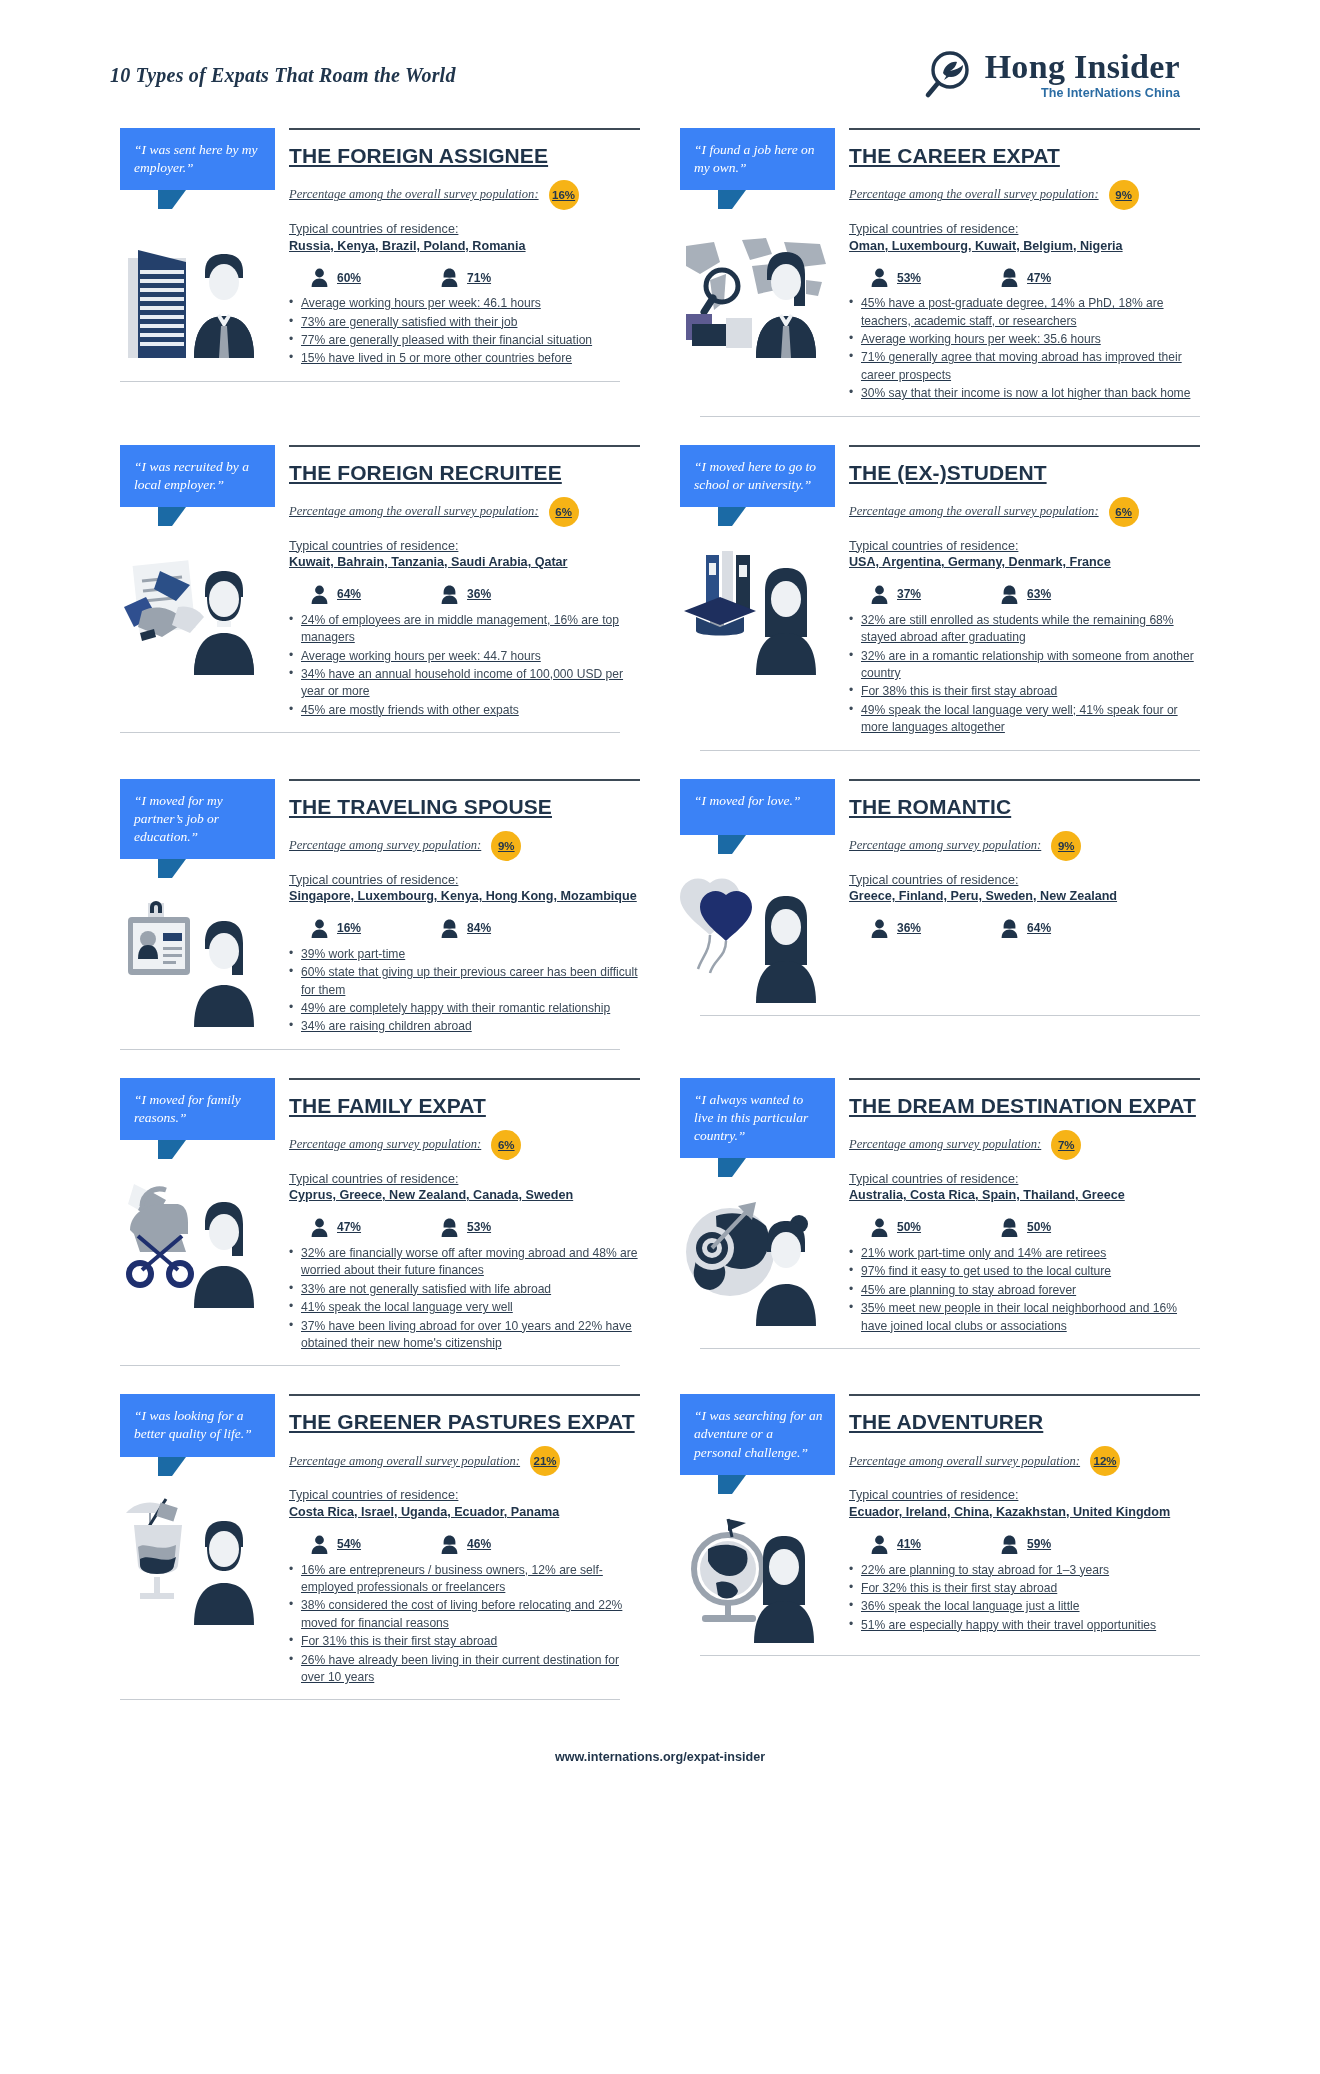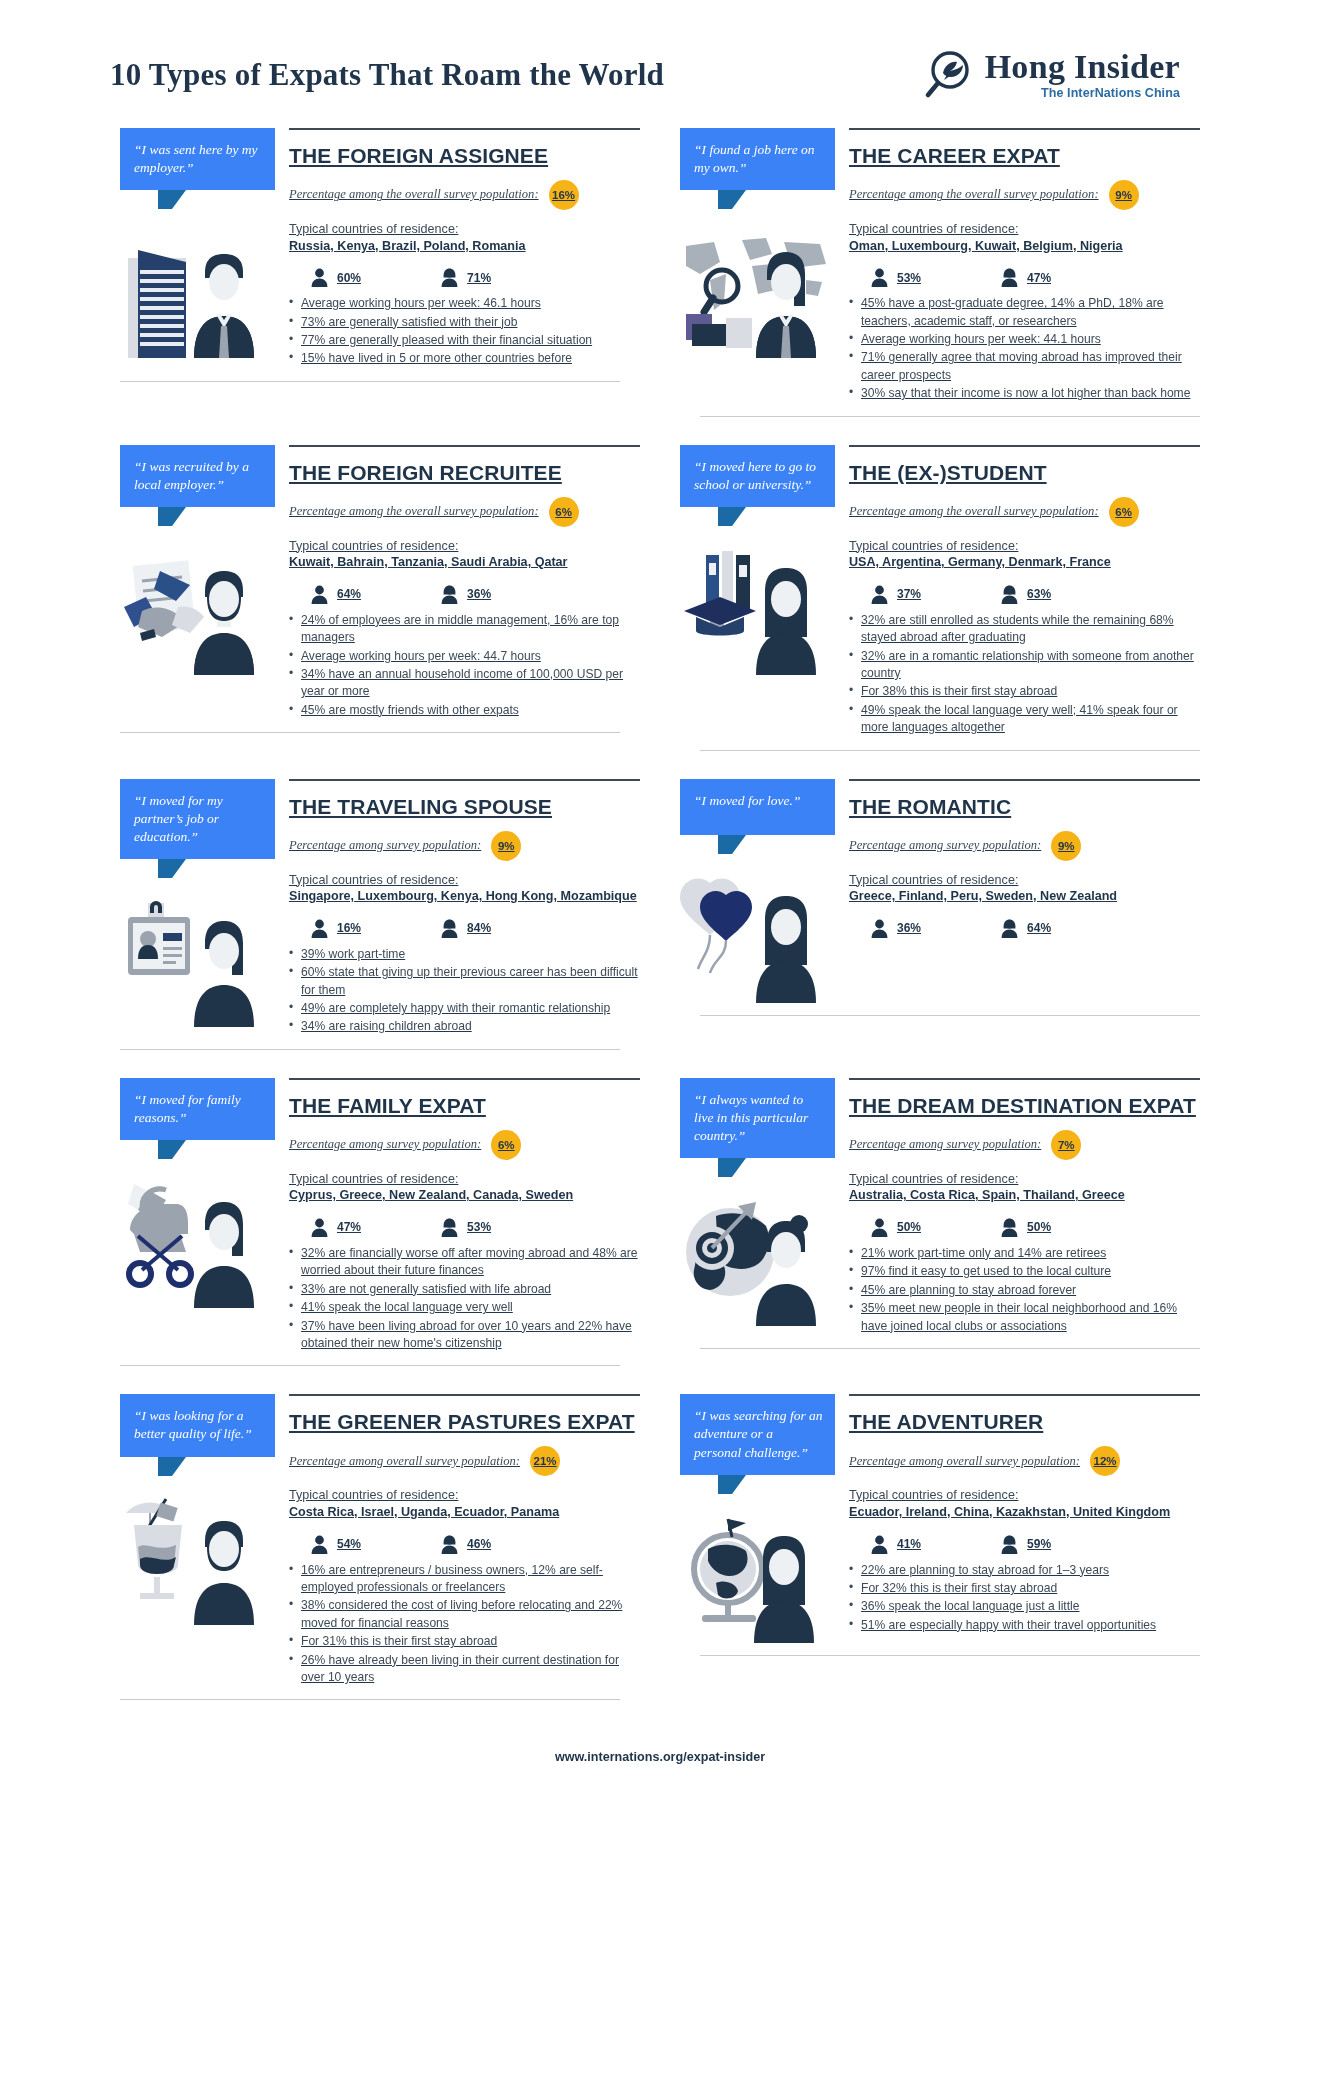--- a/index.html
+++ b/index.html
@@ -23,21 +23,22 @@
   
   .header {
     display: flex;
     align-items: center;
     justify-content: space-between;
     padding: 40px 140px 0 110px;
     height: 110px;
   }
   .page-title {
     font-family: "Liberation Serif", serif;
-    font-size: 31px;
+    font-style: italic;
+    font-size: 20px;
     font-weight: 700;
     color: #20354c;
     letter-spacing: .2px;
   }
   .logo {
     display: flex;
     align-items: center;
     gap: 10px;
   }
   .logo-mark { width: 52px; height: 52px; flex: 0 0 52px; }
@@ -367,21 +368,21 @@
             <svg class="person-ico" viewBox="0 0 17 19">
               <path d="M2.6 7.4 C2.6 2.6 5.3 0.4 8.5 0.4 C11.7 0.4 14.4 2.6 14.4 7.4 L14.4 9.6 L2.6 9.6 Z" fill="#1f3349"></path>
               <circle cx="8.5" cy="5.4" r="4" fill="#1f3349"></circle>
               <path d="M0.6 19 C0.6 13.4 4.1 10.5 8.5 10.5 C12.9 10.5 16.4 13.4 16.4 19 Z" fill="#1f3349"></path>
             </svg>
             <span class="gender-val">47%</span>
           </span>
         </div>
         <ul class="facts">
               <li>45% have a post-graduate degree, 14% a PhD, 18% are teachers, academic staff, or researchers</li>
-              <li>Average working hours per week: 44.1 hours</li>
+              <li>Average working hours per week: 35.6 hours</li>
               <li>71% generally agree that moving abroad has improved their career prospects</li>
               <li>30% say that their income is now a lot higher than back home</li>
             </ul>
       </div>
     </div>
     <div class="card-rule-bottom"></div>
   </div>
 
   <div class="card left">
     <div class="card-inner">

